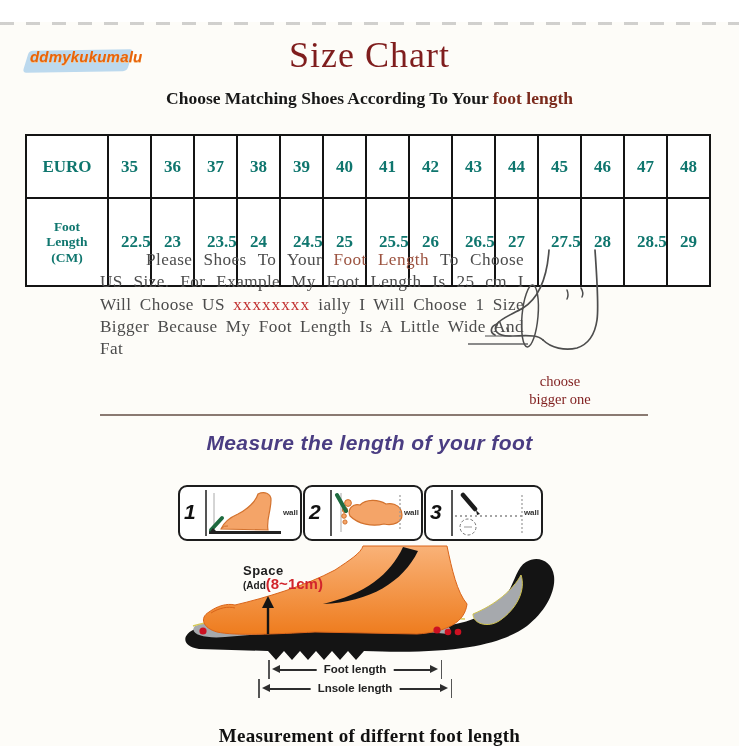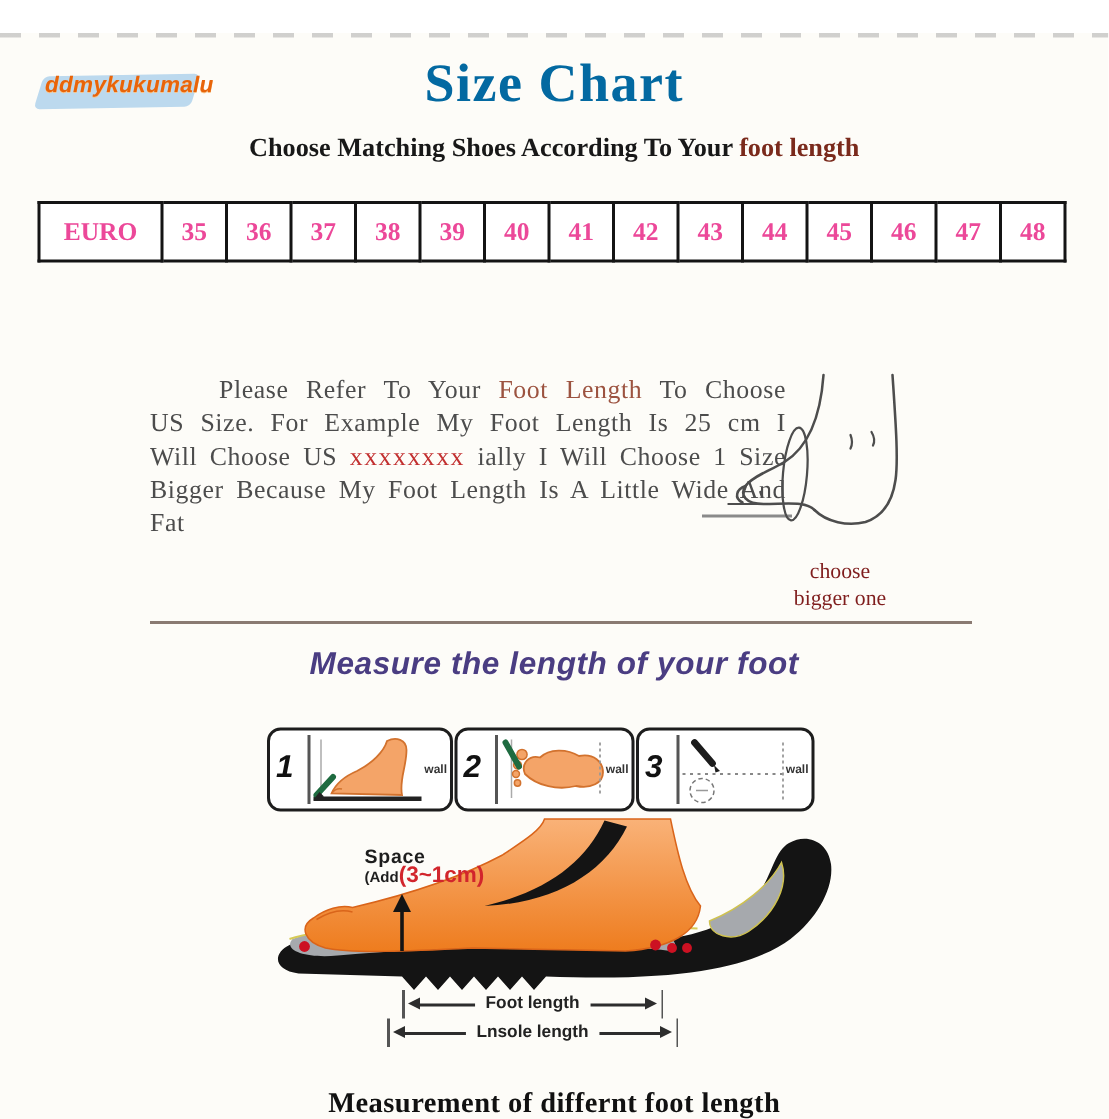--- a/index.html
+++ b/index.html
@@ -15,29 +15,29 @@
     background:repeating-linear-gradient(90deg,#888 0 6px,transparent 6px 10px);filter:blur(.5px);}
 
   
   .wm{left:24px;top:22px;width:110px;height:30px;}
   .wm .blob{position:absolute;left:2px;top:6px;width:104px;height:22px;background:#bcd9ee;
     border-radius:4px;transform:skew(-18deg) rotate(-1deg);}
   .wm .txt{position:absolute;left:6px;top:4px;font-family:"Liberation Sans",sans-serif;
     font-weight:bold;font-style:italic;font-size:15px;color:#e8640a;letter-spacing:.2px;
     text-shadow:0 1px 0 #f7c48c;}
 
-  .title{left:0;right:0;top:12px;text-align:center;font-size:36px;font-weight:bold;letter-spacing:1px;color:#0369a1;}
+  .title{left:0;right:0;top:12px;text-align:center;font-size:36px;font-weight:normal;letter-spacing:1px;color:#7f1d1d;}
   .subtitle{left:0;right:0;top:66px;text-align:center;font-size:17.5px;font-weight:bold;color:#181818;}
   .subtitle .hl{color:#7a2a1c;}
 
   
   table.sizes{position:absolute;left:25px;top:112px;width:685px;border-collapse:collapse;table-layout:fixed;
     background:#fff;}
   table.sizes td,table.sizes th{border:2px solid #141414;text-align:center;vertical-align:middle;
-    font-weight:bold;padding:0;color:#ec4899;}
+    font-weight:bold;padding:12px;color:#0f766e;}
   table.sizes tr.r1 td,table.sizes tr.r1 th{height:37px;font-size:17px;}
   table.sizes tr.r2 td{height:62px;font-size:17px;}
   table.sizes th{font-size:16px;}
   table.sizes .hdr2{font-size:13.5px;line-height:1.15;}
   table.sizes col.c0{width:82px;} table.sizes col.cn{width:43px;}
 
   
   .att{left:100px;top:227px;width:424px;}
   .att-h{font-size:17px;color:#9c4432;letter-spacing:.6px;margin:0 0 3px 0;}
   .att-p{margin:0;font-size:17.2px;line-height:22.3px;color:#4c4c4c;text-align:justify;
@@ -131,25 +131,46 @@
       <td>40</td>
       <td>41</td>
       <td>42</td>
       <td>43</td>
       <td>44</td>
       <td>45</td>
       <td>46</td>
       <td>47</td>
       <td>48</td>
     </tr>
+    <tr class="r2">
+      <th class="hdr2">
+        <div>Foot</div>
+        <div>Length</div>
+        <div>(CM)</div>
+      </th>
+      <td>22.5</td>
+      <td>23</td>
+      <td>23.5</td>
+      <td>24</td>
+      <td>24.5</td>
+      <td>25</td>
+      <td>25.5</td>
+      <td>26</td>
+      <td>26.5</td>
+      <td>27</td>
+      <td>27.5</td>
+      <td>28</td>
+      <td>28.5</td>
+      <td>29</td>
+    </tr>
   </tbody>
     </table>
 
   <div class="abs att">
-    <p class="att-p"><span>Please Refer To Your </span><span class="fl">Foot Length</span><span> To Choose US Size. For Example My Foot Length Is 25 cm I Will Choose US </span><span class="xx">xxxxxxxx</span><span> ially I Will Choose 1 Size Bigger Because My Foot Length Is A Little Wide And Fat</span></p>
+    <p class="att-p"><span>Please Shoes To Your </span><span class="fl">Foot Length</span><span> To Choose US Size. For Example My Foot Length Is 25 cm I Will Choose US </span><span class="xx">xxxxxxxx</span><span> ially I Will Choose 1 Size Bigger Because My Foot Length Is A Little Wide And Fat</span></p>
   </div>
   <div class="abs wide-line"></div>
 
   <svg class="abs foot-sketch" viewBox="0 0 150 132" fill="none" stroke="#4d4d4d" stroke-width="1.7" stroke-linecap="round">
     <path d="M110,6 C112,36 114,62 112,76 C110,90 104,100 92,104 C80,107 66,104 58,96"></path>
     <path d="M64,6 C62,34 54,54 38,64 C28,70 16,74 12,80 C8,86 12,92 24,92 C40,92 52,90 58,96"></path>
     <path d="M12,80 C6,82 4,88 10,91"></path>
     <path d="M22,84 l1,3"></path>
     <path d="M0,92 L26,92" stroke-width="1.2"></path>
     <ellipse cx="45" cy="72" rx="8" ry="31" transform="rotate(5 45 72)" stroke-width="1.5"></ellipse>
@@ -239,21 +260,21 @@
     <polygon points="97,66 109,66 103,54" fill="#141414"></polygon>
 
     <circle cx="38" cy="89" r="3.6" fill="#cc1122"></circle>
     <circle cx="272" cy="88" r="3.6" fill="#cc1122"></circle>
     <circle cx="283" cy="90" r="3.3" fill="#cc1122"></circle>
     <circle cx="293" cy="90" r="3.3" fill="#cc1122"></circle>
   </svg>
 
   <div class="abs space-lbl">
     <div class="l1">Space</div>
-    <div><span class="l2s">(Add</span><span class="l2v">(3~1cm)</span></div>
+    <div><span class="l2s">(Add</span><span class="l2v">(8~1cm)</span></div>
   </div>
 
   <div class="dim" id="dim1">
     <div class="tick l"></div>
       <div class="tick r"></div>
     <div class="ln"></div>
     <div class="ah l"></div>
     <div class="ah r"></div>
     <div class="lbl">Foot length</div>
   </div>

